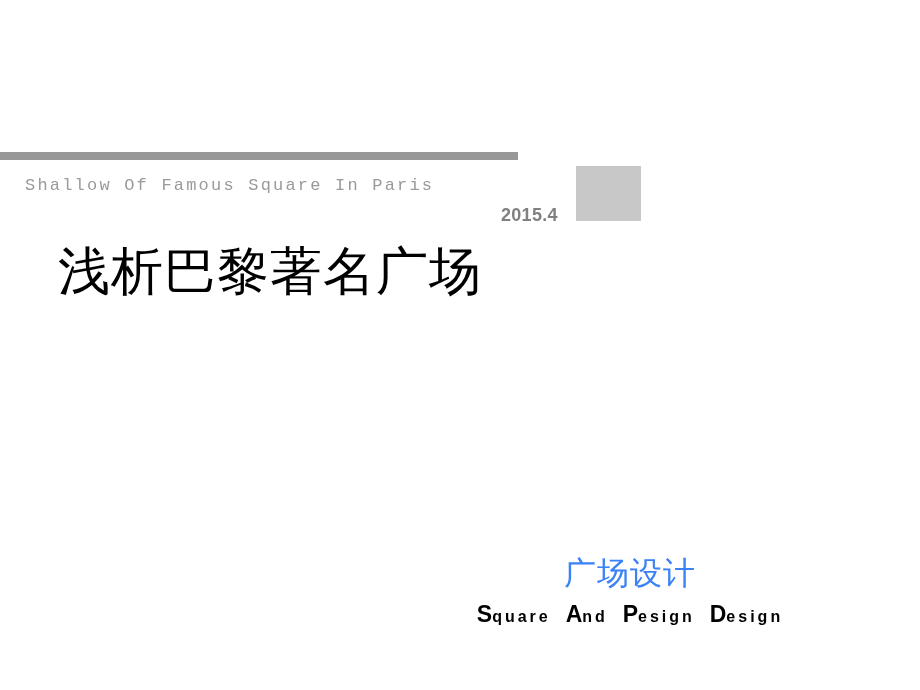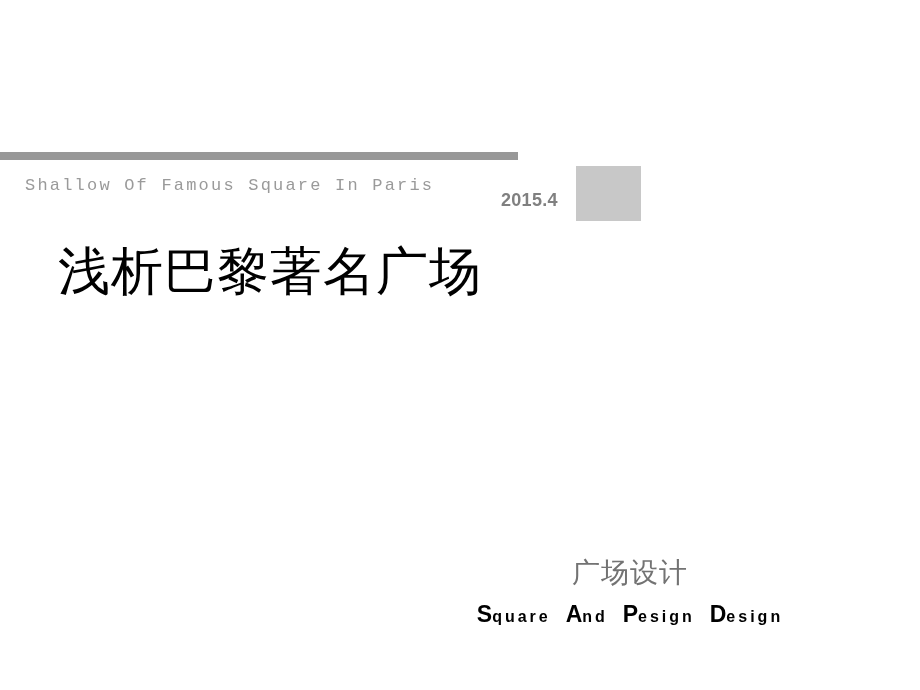--- a/index.html
+++ b/index.html
@@ -39,21 +39,21 @@
     top: 152px;
     width: 518px;
     height: 8px;
     background: #989898;
   }
 
   
   .date {
     position: absolute;
     left: 501px;
-    top: 190px;
+    top: 205px;
     font-family: "Liberation Sans", sans-serif;
     font-size: 18px;
     font-weight: bold;
     color: #808080;
     letter-spacing: 0.3px;
   }
 
   
   .square {
     position: absolute;
@@ -80,23 +80,23 @@
   
   .footer {
     position: absolute;
     left: 420px;
     top: 556px;
     width: 420px;
     text-align: center;
   }
   .footer-cn {
     font-family: "DejaVu Serif", "Liberation Serif", serif;
-    font-size: 28px;
+    font-size: 32px;
     line-height: 34px;
-    color: #737373;
+    color: #3b82f6;
     letter-spacing: 1px;
     white-space: pre;
     text-align: center;
   }
   .footer-en {
     margin-top: 11px;
     font-family: "Liberation Sans", sans-serif;
     font-weight: bold;
     color: #000000;
     white-space: pre;

